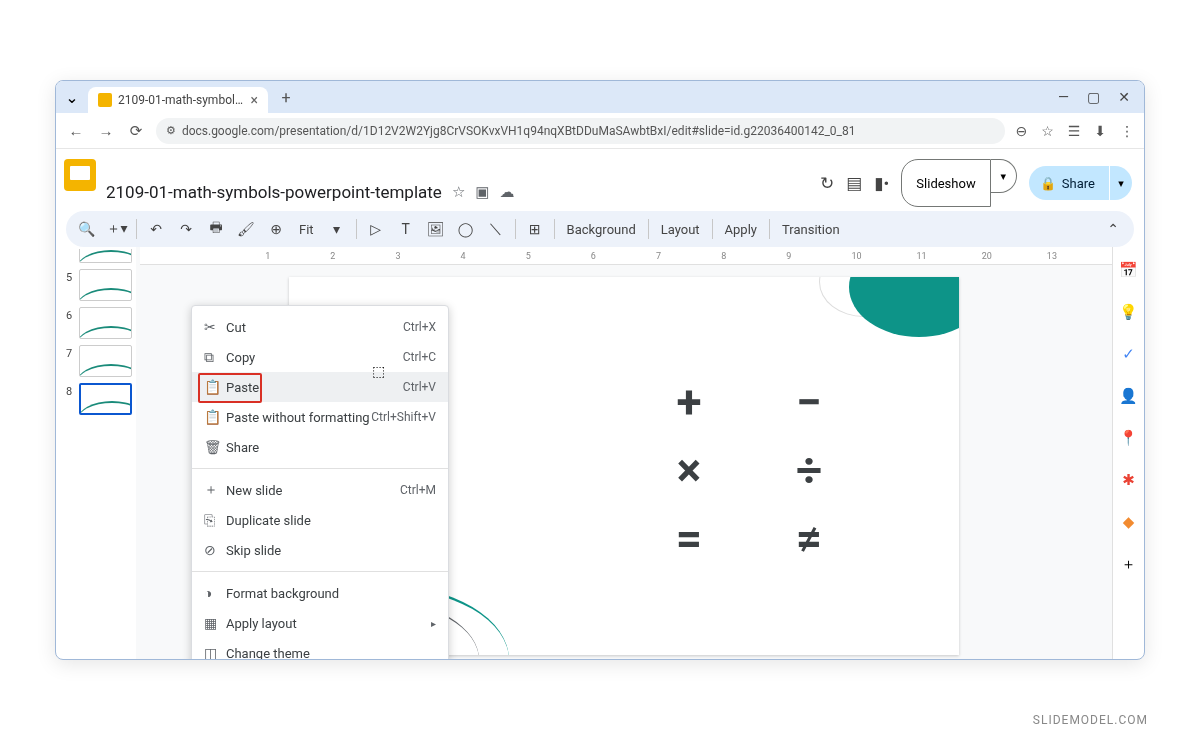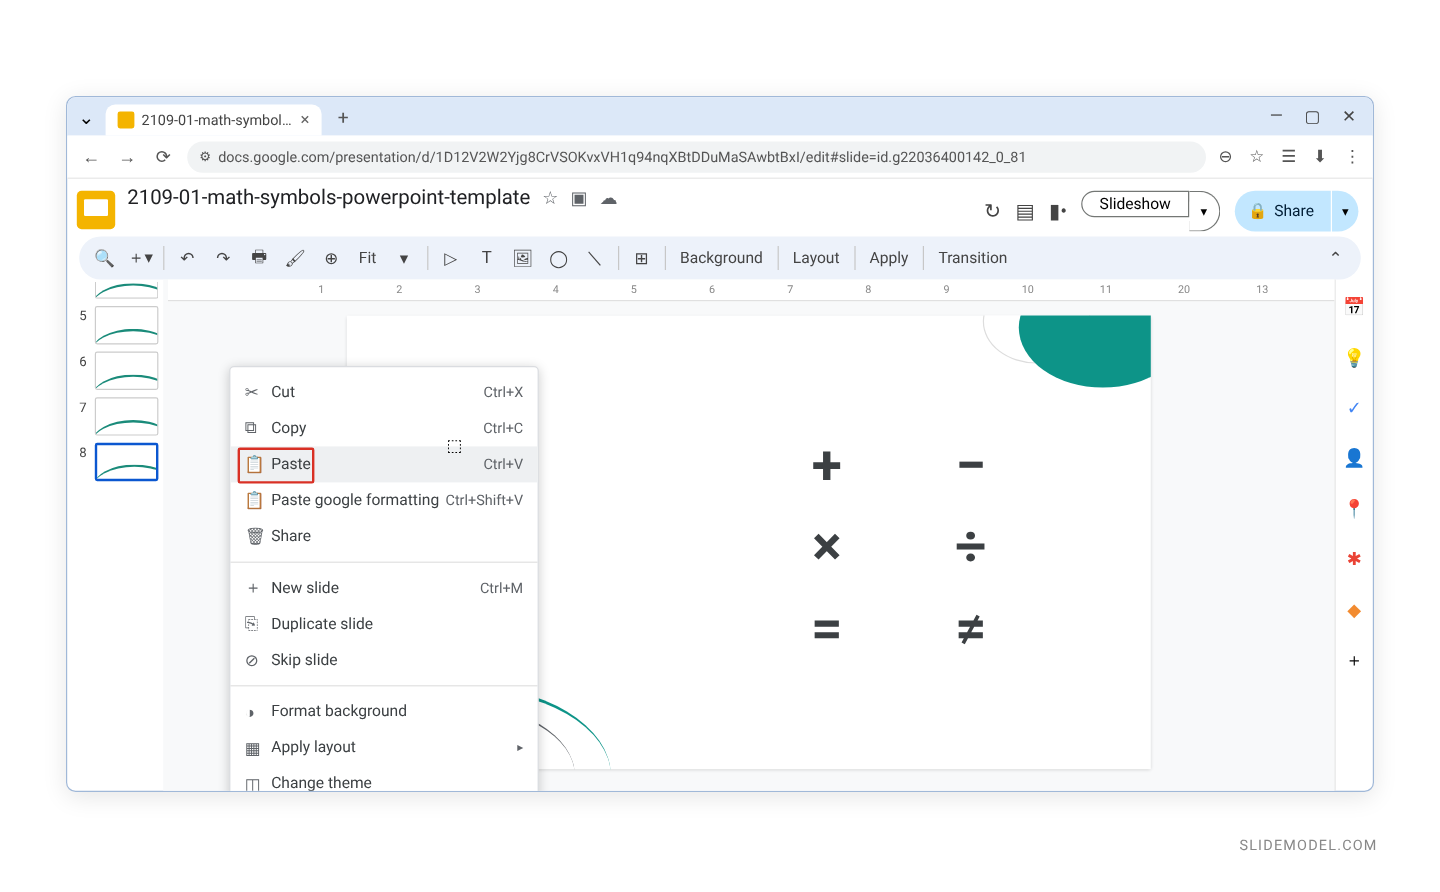--- a/index.html
+++ b/index.html
@@ -18,28 +18,28 @@
 .nav-icon { width: 20px; color: #555; font-size: 15px; cursor: pointer; text-align: center; }
 .url-box { flex: 1; height: 26px; background: #f1f3f4; border-radius: 13px; display: flex; align-items: center; padding: 0 10px; font-size: 12px; color: #555; }
 .url-lock { margin-right: 6px; font-size: 11px; }
 .addr-icons { display: flex; gap: 14px; color: #555; }
 .addr-icons span { cursor: pointer; font-size: 14px; }
 
 .app-header { display: flex; align-items: flex-start; padding: 6px 12px 0 8px; }
 .slides-logo { width: 32px; height: 32px; background: #f4b400; border-radius: 4px; margin-top: 4px; position: relative; }
 .slides-logo::after { content: ''; position: absolute; top: 7px; left: 6px; width: 20px; height: 14px; background: #fff; border-radius: 1px; }
 .title-area { margin-left: 10px; flex: 1; }
-.doc-title-row { display: flex; align-items: center; gap: 10px; }
+.doc-title-row { display: flex; align-items: center; gap: 10px; margin-top: 27px; }
 .doc-title { font-size: 17px; color: #202124; }
 .title-icon { color: #5f6368; font-size: 15px; cursor: pointer; }
 .menu-bar { display: flex; gap: 2px; margin-top: 2px; }
 .menu-item { font-size: 13px; color: #202124; padding: 3px 7px; cursor: pointer; border-radius: 3px; }
 .header-right { display: flex; align-items: center; gap: 12px; margin-top: 4px; }
 .hr-icon { color: #444; font-size: 17px; cursor: pointer; }
-.slideshow-btn { height: 22px; border: 1px solid #747775; border-radius: 17px 0 0 17px; padding: 0 14px; display: flex; align-items: center; font-size: 13px; cursor: pointer; background: #fff; }
+.slideshow-btn { height: 48px; border: 1px solid #747775; border-radius: 17px 0 0 17px; padding: 0 14px; display: flex; align-items: center; font-size: 13px; cursor: pointer; background: #fff; }
 .slideshow-drop { height: 34px; width: 26px; border: 1px solid #747775; border-left: none; border-radius: 0 17px 17px 0; display: flex; align-items: center; justify-content: center; cursor: pointer; font-size: 11px; }
 .slideshow-wrap { display: flex; }
 .share-btn { height: 34px; background: #c2e7ff; border-radius: 17px 0 0 17px; padding: 0 14px 0 12px; display: flex; align-items: center; gap: 5px; font-size: 13px; color: #001d35; cursor: pointer; }
 .share-drop { height: 34px; width: 22px; background: #c2e7ff; border-radius: 0 17px 17px 0; display: flex; align-items: center; justify-content: center; cursor: pointer; font-size: 11px; margin-left: 1px; }
 .share-wrap { display: flex; }
 
 .toolbar { height: 36px; margin: 4px 10px 0 10px; background: #edf2fa; border-radius: 18px; display: flex; align-items: center; padding: 0 8px; gap: 4px; font-size: 13px; color: #444; }
 .tb-icon { width: 26px; height: 26px; display: flex; align-items: center; justify-content: center; cursor: pointer; border-radius: 4px; font-size: 14px; }
 .tb-sep { width: 1px; height: 20px; background: #c7c7c7; margin: 0 2px; }
 .tb-text { padding: 0 6px; cursor: pointer; }
@@ -73,21 +73,21 @@
 .ctx-item { height: 30px; display: flex; align-items: center; padding: 0 12px; cursor: pointer; color: #3c4043; }
 .ctx-item.highlighted { background: #eef0f2; position: relative; }
 .ctx-item.highlighted::before { content: ''; position: absolute; top: 1px; left: 6px; width: 60px; height: 26px; border: 2px solid #d93025; border-radius: 2px; pointer-events: none; }
 .ctx-icon { width: 22px; color: #5f6368; font-size: 14px; }
 .ctx-label { flex: 1; }
 .ctx-short { color: #5f6368; font-size: 12px; }
 .ctx-arrow { color: #5f6368; font-size: 10px; }
 .ctx-sep { height: 1px; background: #e0e0e0; margin: 6px 0; }
 .ctx-cursor { position: absolute; top: 282px; left: 316px; z-index: 101; font-size: 14px; color: #000; pointer-events: none; }
 
-.watermark { position: absolute; bottom: 32px; right: 52px; font-size: 12px; letter-spacing: 1px; color: #888; }
+.watermark { position: absolute; bottom: 16px; right: 52px; font-size: 12px; letter-spacing: 1px; color: #888; }
 </style>
 </head>
 <body>
 
 <div class="browser-window">
   <div class="tab-bar">
     <div class="tab-chevron">⌄</div>
     <div class="tab">
       <div class="tab-favicon"></div>
       <span class="tab-title">2109-01-math-symbols-power</span>
@@ -265,21 +265,21 @@
         <span class="ctx-label">Copy</span>
         <span class="ctx-short">Ctrl+C</span>
       </div>
       <div class="ctx-item highlighted">
         <span class="ctx-icon">📋</span>
         <span class="ctx-label">Paste</span>
         <span class="ctx-short">Ctrl+V</span>
       </div>
       <div class="ctx-item">
         <span class="ctx-icon">📋</span>
-        <span class="ctx-label">Paste google formatting</span>
+        <span class="ctx-label">Paste without formatting</span>
         <span class="ctx-short">Ctrl+Shift+V</span>
       </div>
       <div class="ctx-item">
         <span class="ctx-icon">🗑</span>
         <span class="ctx-label">Share</span>
         <span class="ctx-short"></span>
       </div>
       <div class="ctx-sep"></div>
       <div class="ctx-item">
         <span class="ctx-icon">＋</span>

